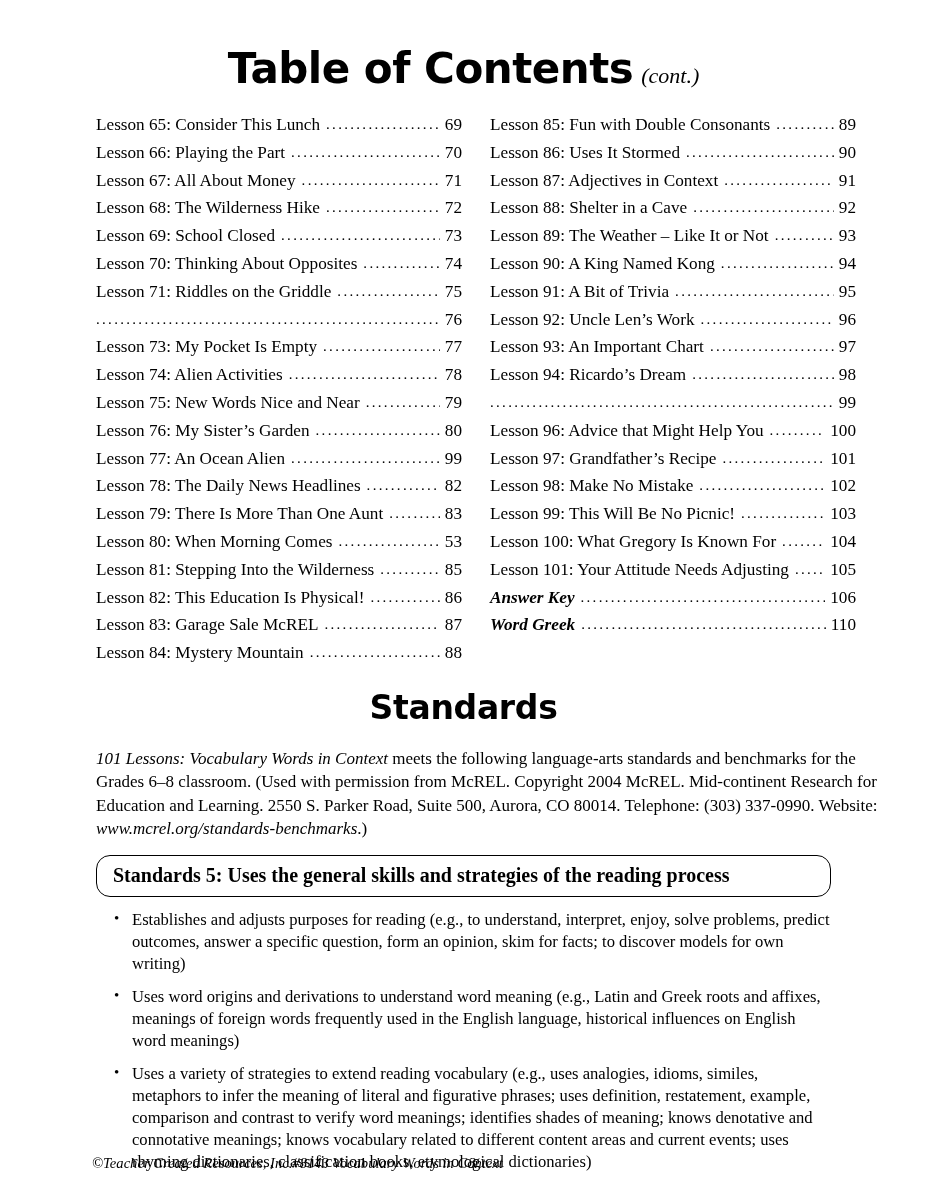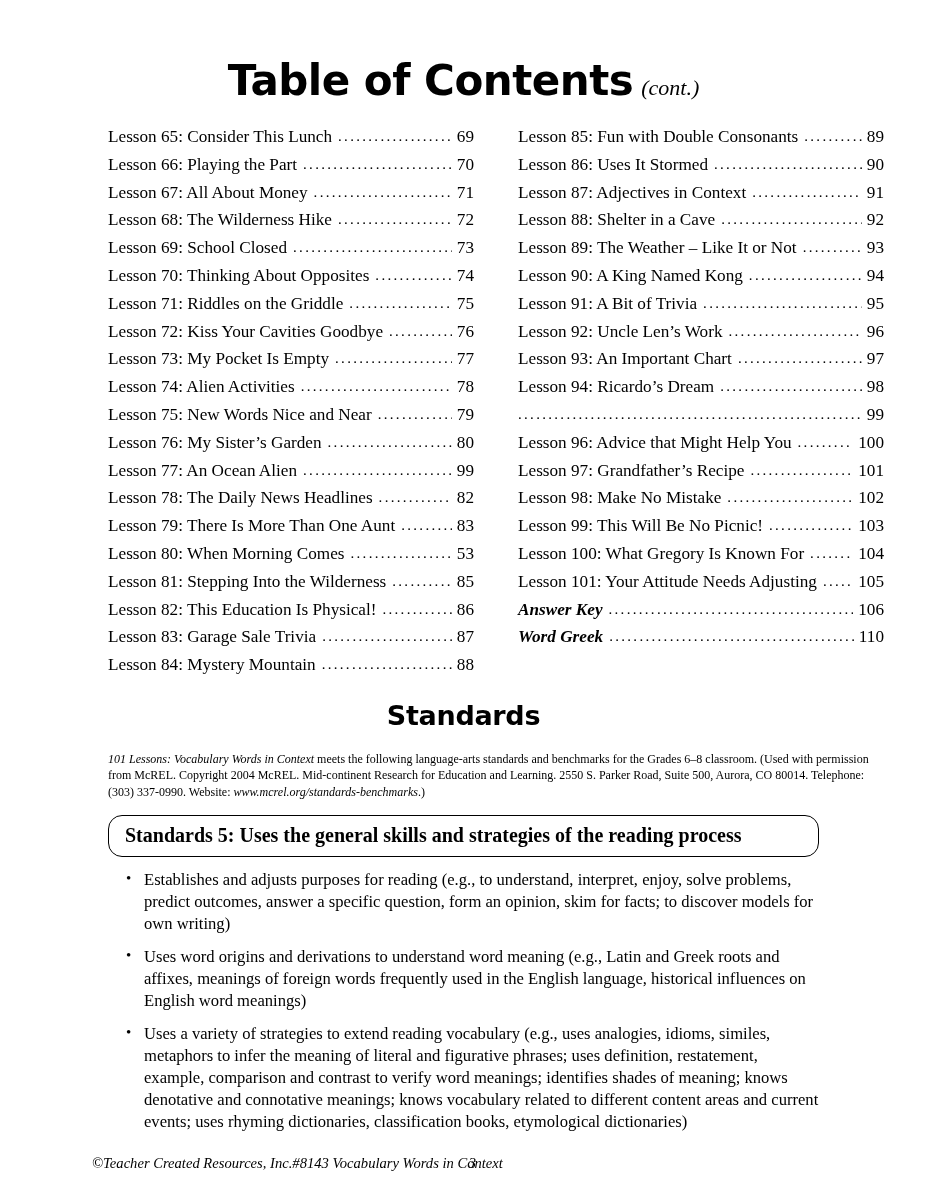--- a/index.html
+++ b/index.html
@@ -13,21 +13,21 @@
     font-family: "Liberation Serif", serif;
     color: #000000;
     position: relative;
     overflow: hidden;
   }
   .page {
     position: absolute;
     left: 0; top: 0;
     width: 927px;
     height: 1200px;
-    padding: 16px;
+    padding: 4px;
     box-sizing: border-box;
   }
   
   .toc-title-wrap {
     text-align: center;
     margin-top: 44px;
     line-height: 1;
   }
   .toc-title {
     font-family: "DejaVu Sans", sans-serif;
@@ -38,30 +38,30 @@
   .toc-cont {
     font-family: "Liberation Serif", serif;
     font-style: italic;
     font-size: 22px;
     margin-left: 8px;
   }
   .standards-title {
     text-align: center;
     font-family: "DejaVu Sans", sans-serif;
     font-weight: bold;
-    font-size: 27px;
+    font-size: 33px;
     margin-top: 16px;
     letter-spacing: -0.3px;
   }
 
   
   .toc {
     margin: 26px 92px 0 92px;
     display: flex;
-    gap: 44px;
+    gap: 28px;
   }
   .toc-col {
     width: 366px;
   }
   .toc-row {
     display: flex;
     align-items: baseline;
     font-size: 17.2px;
     line-height: 1.0;
     margin-bottom: 10.6px;
@@ -87,21 +87,21 @@
   }
   .toc-page {
     flex: 0 0 auto;
     padding-left: 5px;
     text-align: right;
   }
 
   
   .standards-intro {
     margin: 20px 36px 0 92px;
-    font-size: 12px;
+    font-size: 17px;
     line-height: 1.38;
     text-align: left;
   }
   .standards-intro .it {
     font-style: italic;
   }
   .standard-box {
     margin: 14px 92px 0 92px;
     border: 1.6px solid #000;
     border-radius: 14px;
@@ -189,21 +189,20 @@
           <span class="toc-label">Lesson 70:  Thinking About Opposites</span>
           <span class="toc-dots">..............................................................</span>
           <span class="toc-page">74</span>
         </div>
       <div class="toc-row">
           <span class="toc-label">Lesson 71:  Riddles on the Griddle</span>
           <span class="toc-dots">..............................................................</span>
           <span class="toc-page">75</span>
         </div>
       <div class="toc-row">
-          <span class="toc-label">Lesson 72:  Kiss Your Cavities Goodbye</span>
           <span class="toc-dots">..............................................................</span>
           <span class="toc-page">76</span>
         </div>
       <div class="toc-row">
           <span class="toc-label">Lesson 73:  My Pocket Is Empty</span>
           <span class="toc-dots">..............................................................</span>
           <span class="toc-page">77</span>
         </div>
       <div class="toc-row">
           <span class="toc-label">Lesson 74:  Alien Activities</span>
@@ -244,21 +243,21 @@
           <span class="toc-label">Lesson 81:  Stepping Into the Wilderness</span>
           <span class="toc-dots">..............................................................</span>
           <span class="toc-page">85</span>
         </div>
       <div class="toc-row">
           <span class="toc-label">Lesson 82:  This Education Is Physical!</span>
           <span class="toc-dots">..............................................................</span>
           <span class="toc-page">86</span>
         </div>
       <div class="toc-row">
-          <span class="toc-label">Lesson 83:  Garage Sale Trivia</span>
+          <span class="toc-label">Lesson 83:  Garage Sale McREL</span>
           <span class="toc-dots">..............................................................</span>
           <span class="toc-page">87</span>
         </div>
       <div class="toc-row">
           <span class="toc-label">Lesson 84:  Mystery Mountain</span>
           <span class="toc-dots">..............................................................</span>
           <span class="toc-page">88</span>
         </div>
     </div>
 

